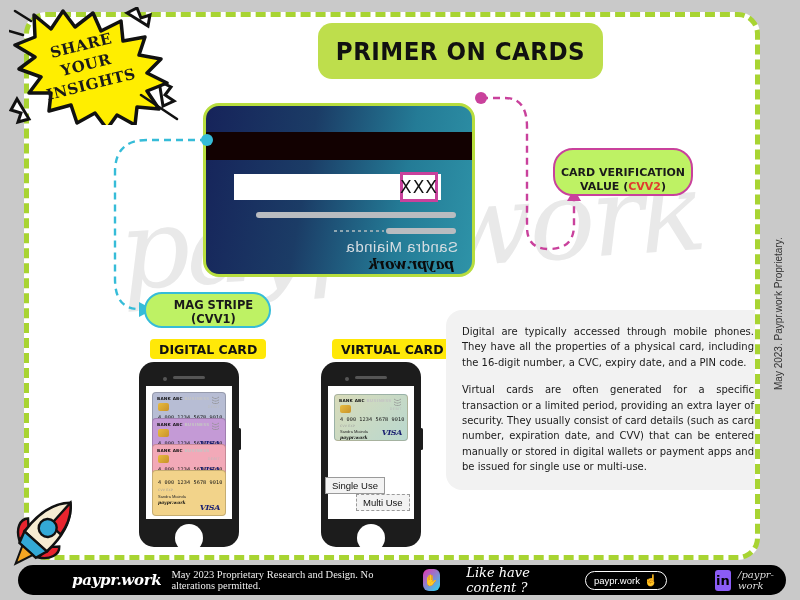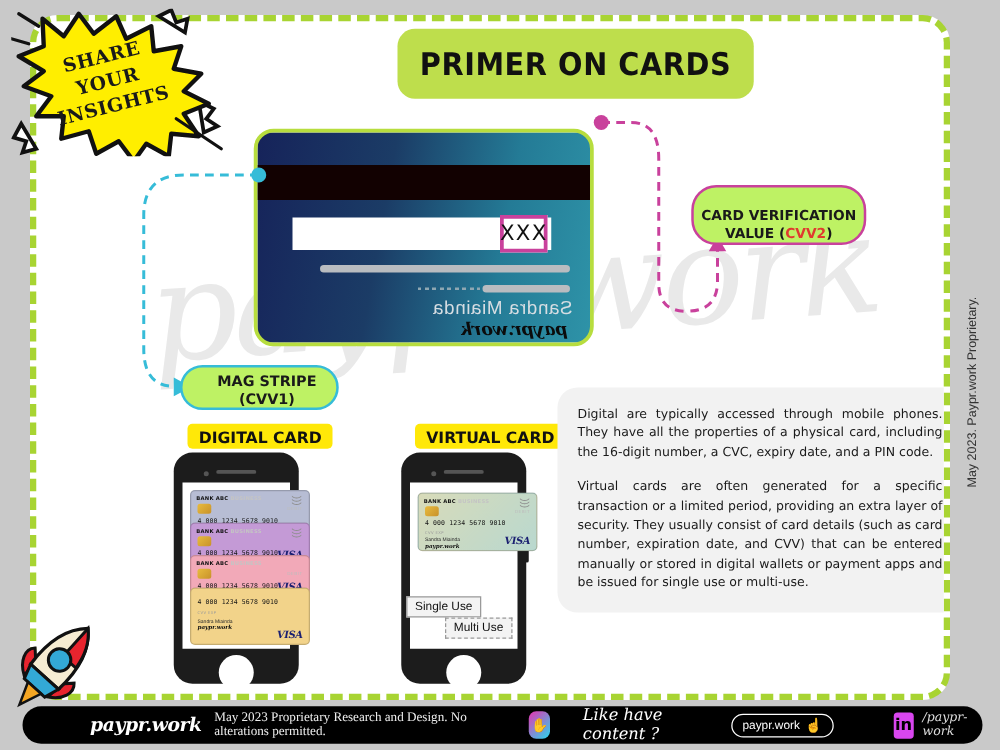--- a/index.html
+++ b/index.html
@@ -140,21 +140,21 @@
     position:absolute; left:36px; top:162px; width:28px; height:28px;
     background:#fff; border-radius:50%;
   }
   .phone .sidebtn{
     position:absolute; right:-2px; top:66px; width:3px; height:22px;
     background:#1c1c1c; border-radius:2px;
   }
 
   
   .minicard{
-    position:absolute; left:6px; width:96px; border-radius:4px;
+    position:absolute; left:6px; width:74px; border-radius:4px;
     border:1px solid rgba(0,0,0,.18); overflow:hidden;
   }
   .mc-bankrow{
     position:absolute; left:4px; top:3px;
     font-family:"DejaVu Sans", sans-serif; font-weight:bold; font-size:4.2px; color:#111;
     letter-spacing:.2px;
   }
   .mc-bankrow .biz{ color:#c4c4c4; font-weight:bold; }
   .mc-chip{
     position:absolute; left:5px; top:10px; width:11px; height:8px;
@@ -249,21 +249,21 @@
     display:flex; align-items:center; justify-content:center;
     font-size:11px; color:#fff;
   }
   #cta-button{
     margin-left:18px; height:19px; border:1px solid #fff; border-radius:10px;
     display:flex; align-items:center; padding:0 8px; gap:4px;
     font-family:"Liberation Sans", sans-serif; font-size:9.5px; color:#fff;
   }
   #cursor-icon{ color:#39c7e8; font-size:11px; }
   #li-icon{
-    margin-left:48px; width:21px; height:21px; background:#d946ef; border-radius:3px;
+    margin-left:48px; width:21px; height:21px; background:#8b5cf6; border-radius:3px;
     display:flex; align-items:center; justify-content:center;
     font-family:"DejaVu Sans", sans-serif; font-weight:bold; font-size:13px; color:#000;
   }
   #li-handle{
     margin-left:7px;
     font-family:"DejaVu Serif", serif; font-style:italic; font-size:10px; color:#ddd;
   }
 </style>
 </head>
 <body>

